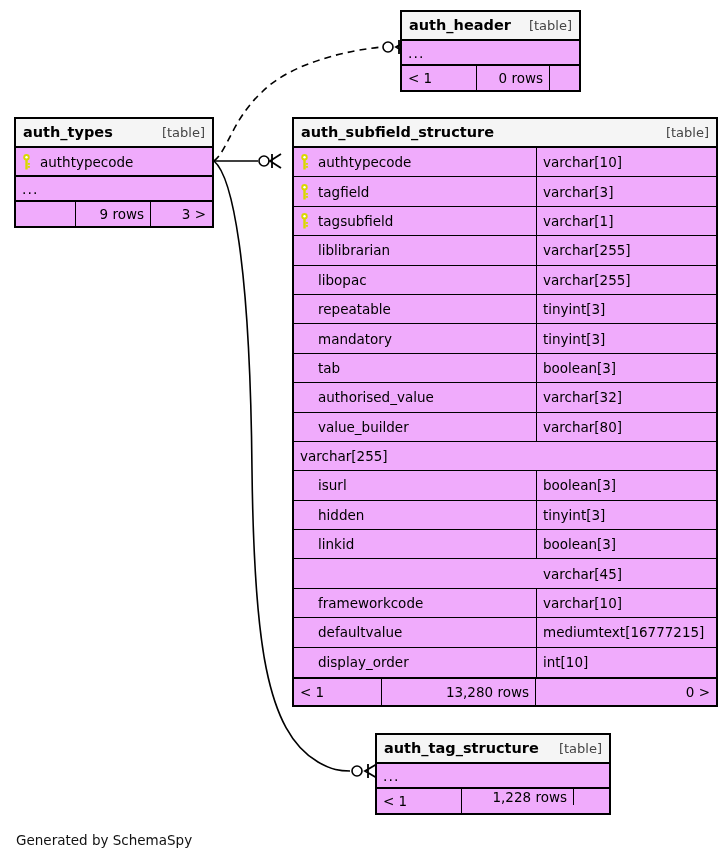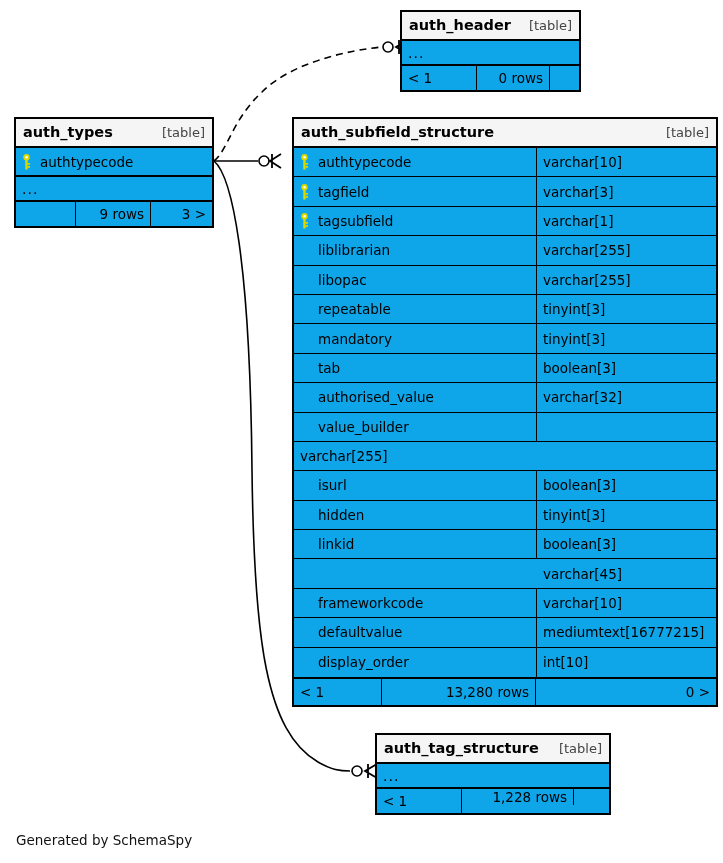--- a/index.html
+++ b/index.html
@@ -17,21 +17,21 @@
   }
   svg.edges {
     position: absolute;
     left: 0; top: 0;
     width: 723px; height: 863px;
     pointer-events: none;
     z-index: 1;
   }
   .tablebox {
     position: absolute;
-    background: #0ea5e9;
+    background: #f0abfc;
     border: 2px solid #000000;
     z-index: 2;
   }
   .tbl-header {
     background: #f5f5f5;
     border-bottom: 2px solid #000000;
     display: flex;
     align-items: center;
     justify-content: space-between;
     padding: 3px 7px 4px 7px;
@@ -267,20 +267,21 @@
             <span class="keyslot"></span>
             <span class="col-name" style="flex: 0 0 221px; padding-left: 3px; border-right: none;">authorised_value</span>
           </span>
           <span class="col-type">varchar[32]</span>
         </div>
         <div class="col-row">
           <span style="display: flex; align-items: stretch; flex: 0 0 242px; border-right: 1.5px solid rgb(0, 0, 0);">
             <span class="keyslot"></span>
             <span class="col-name" style="flex: 0 0 221px; padding-left: 3px; border-right: none;">value_builder</span>
           </span>
+          <span class="col-type">varchar[80]</span>
         </div>
         <div class="col-row">
           <span class="col-type">varchar[255]</span>
         </div>
         <div class="col-row">
           <span style="display: flex; align-items: stretch; flex: 0 0 242px; border-right: 1.5px solid rgb(0, 0, 0);">
             <span class="keyslot"></span>
             <span class="col-name" style="flex: 0 0 221px; padding-left: 3px; border-right: none;">isurl</span>
           </span>
           <span class="col-type">boolean[3]</span>

